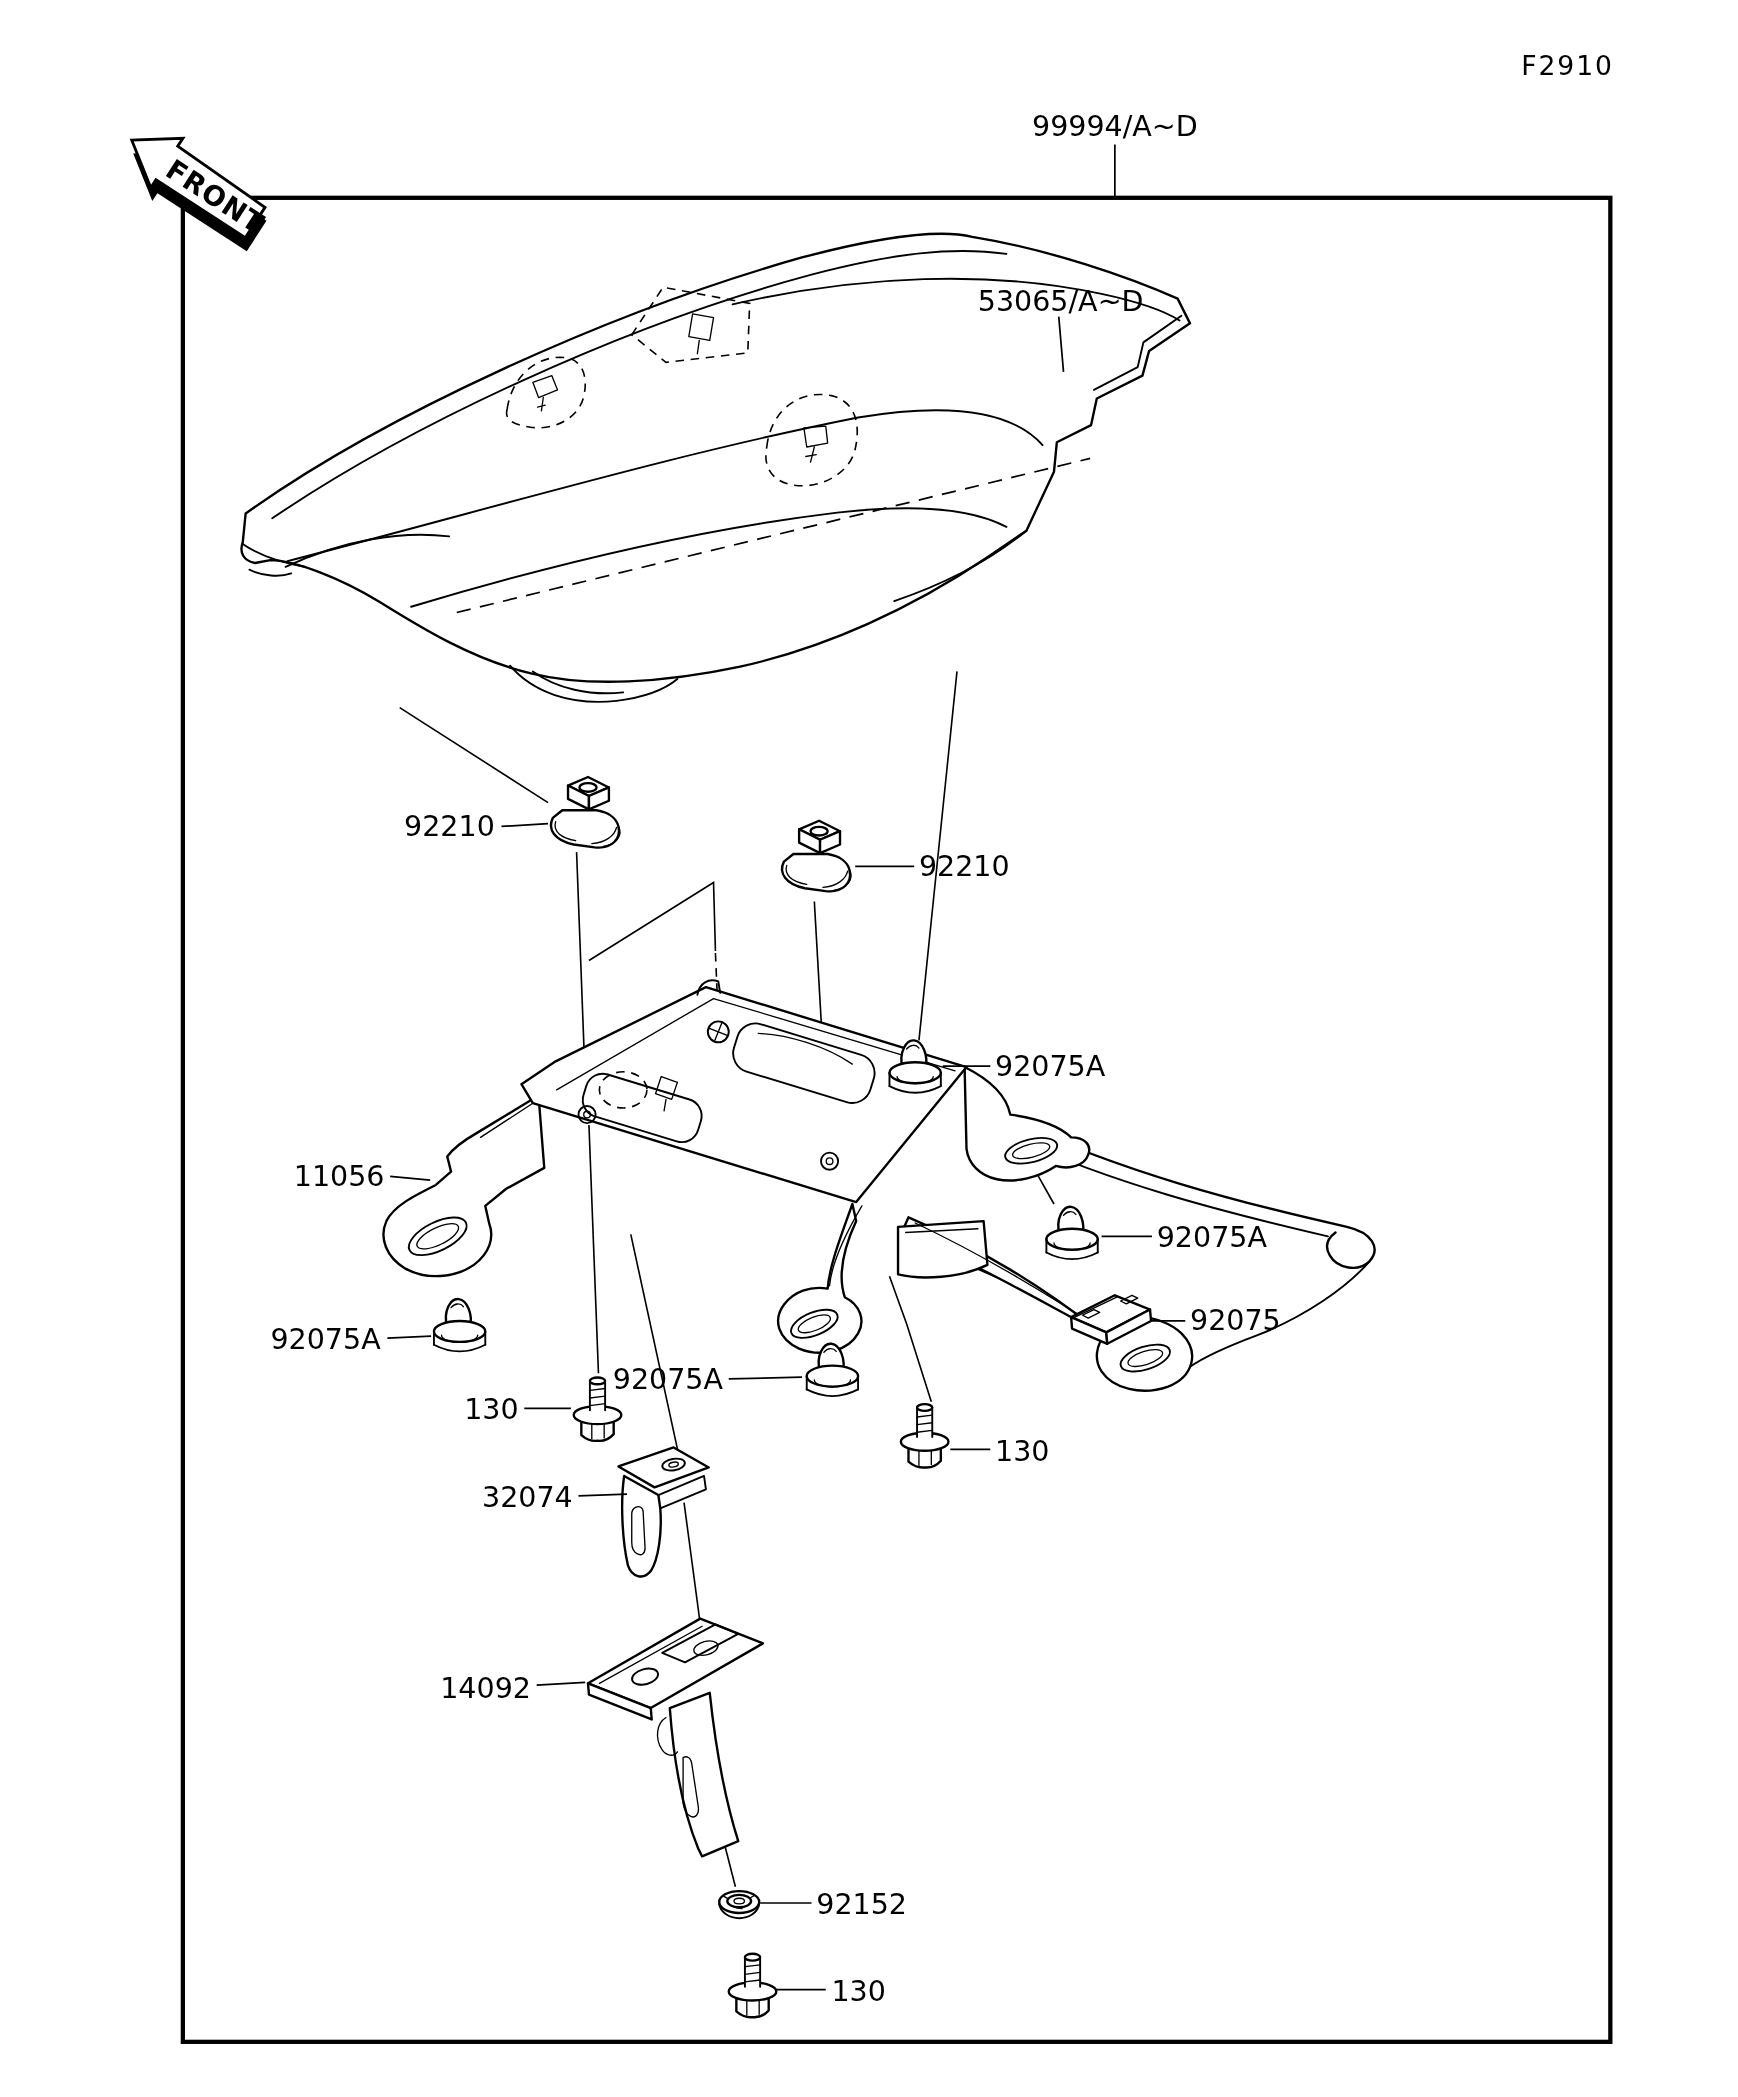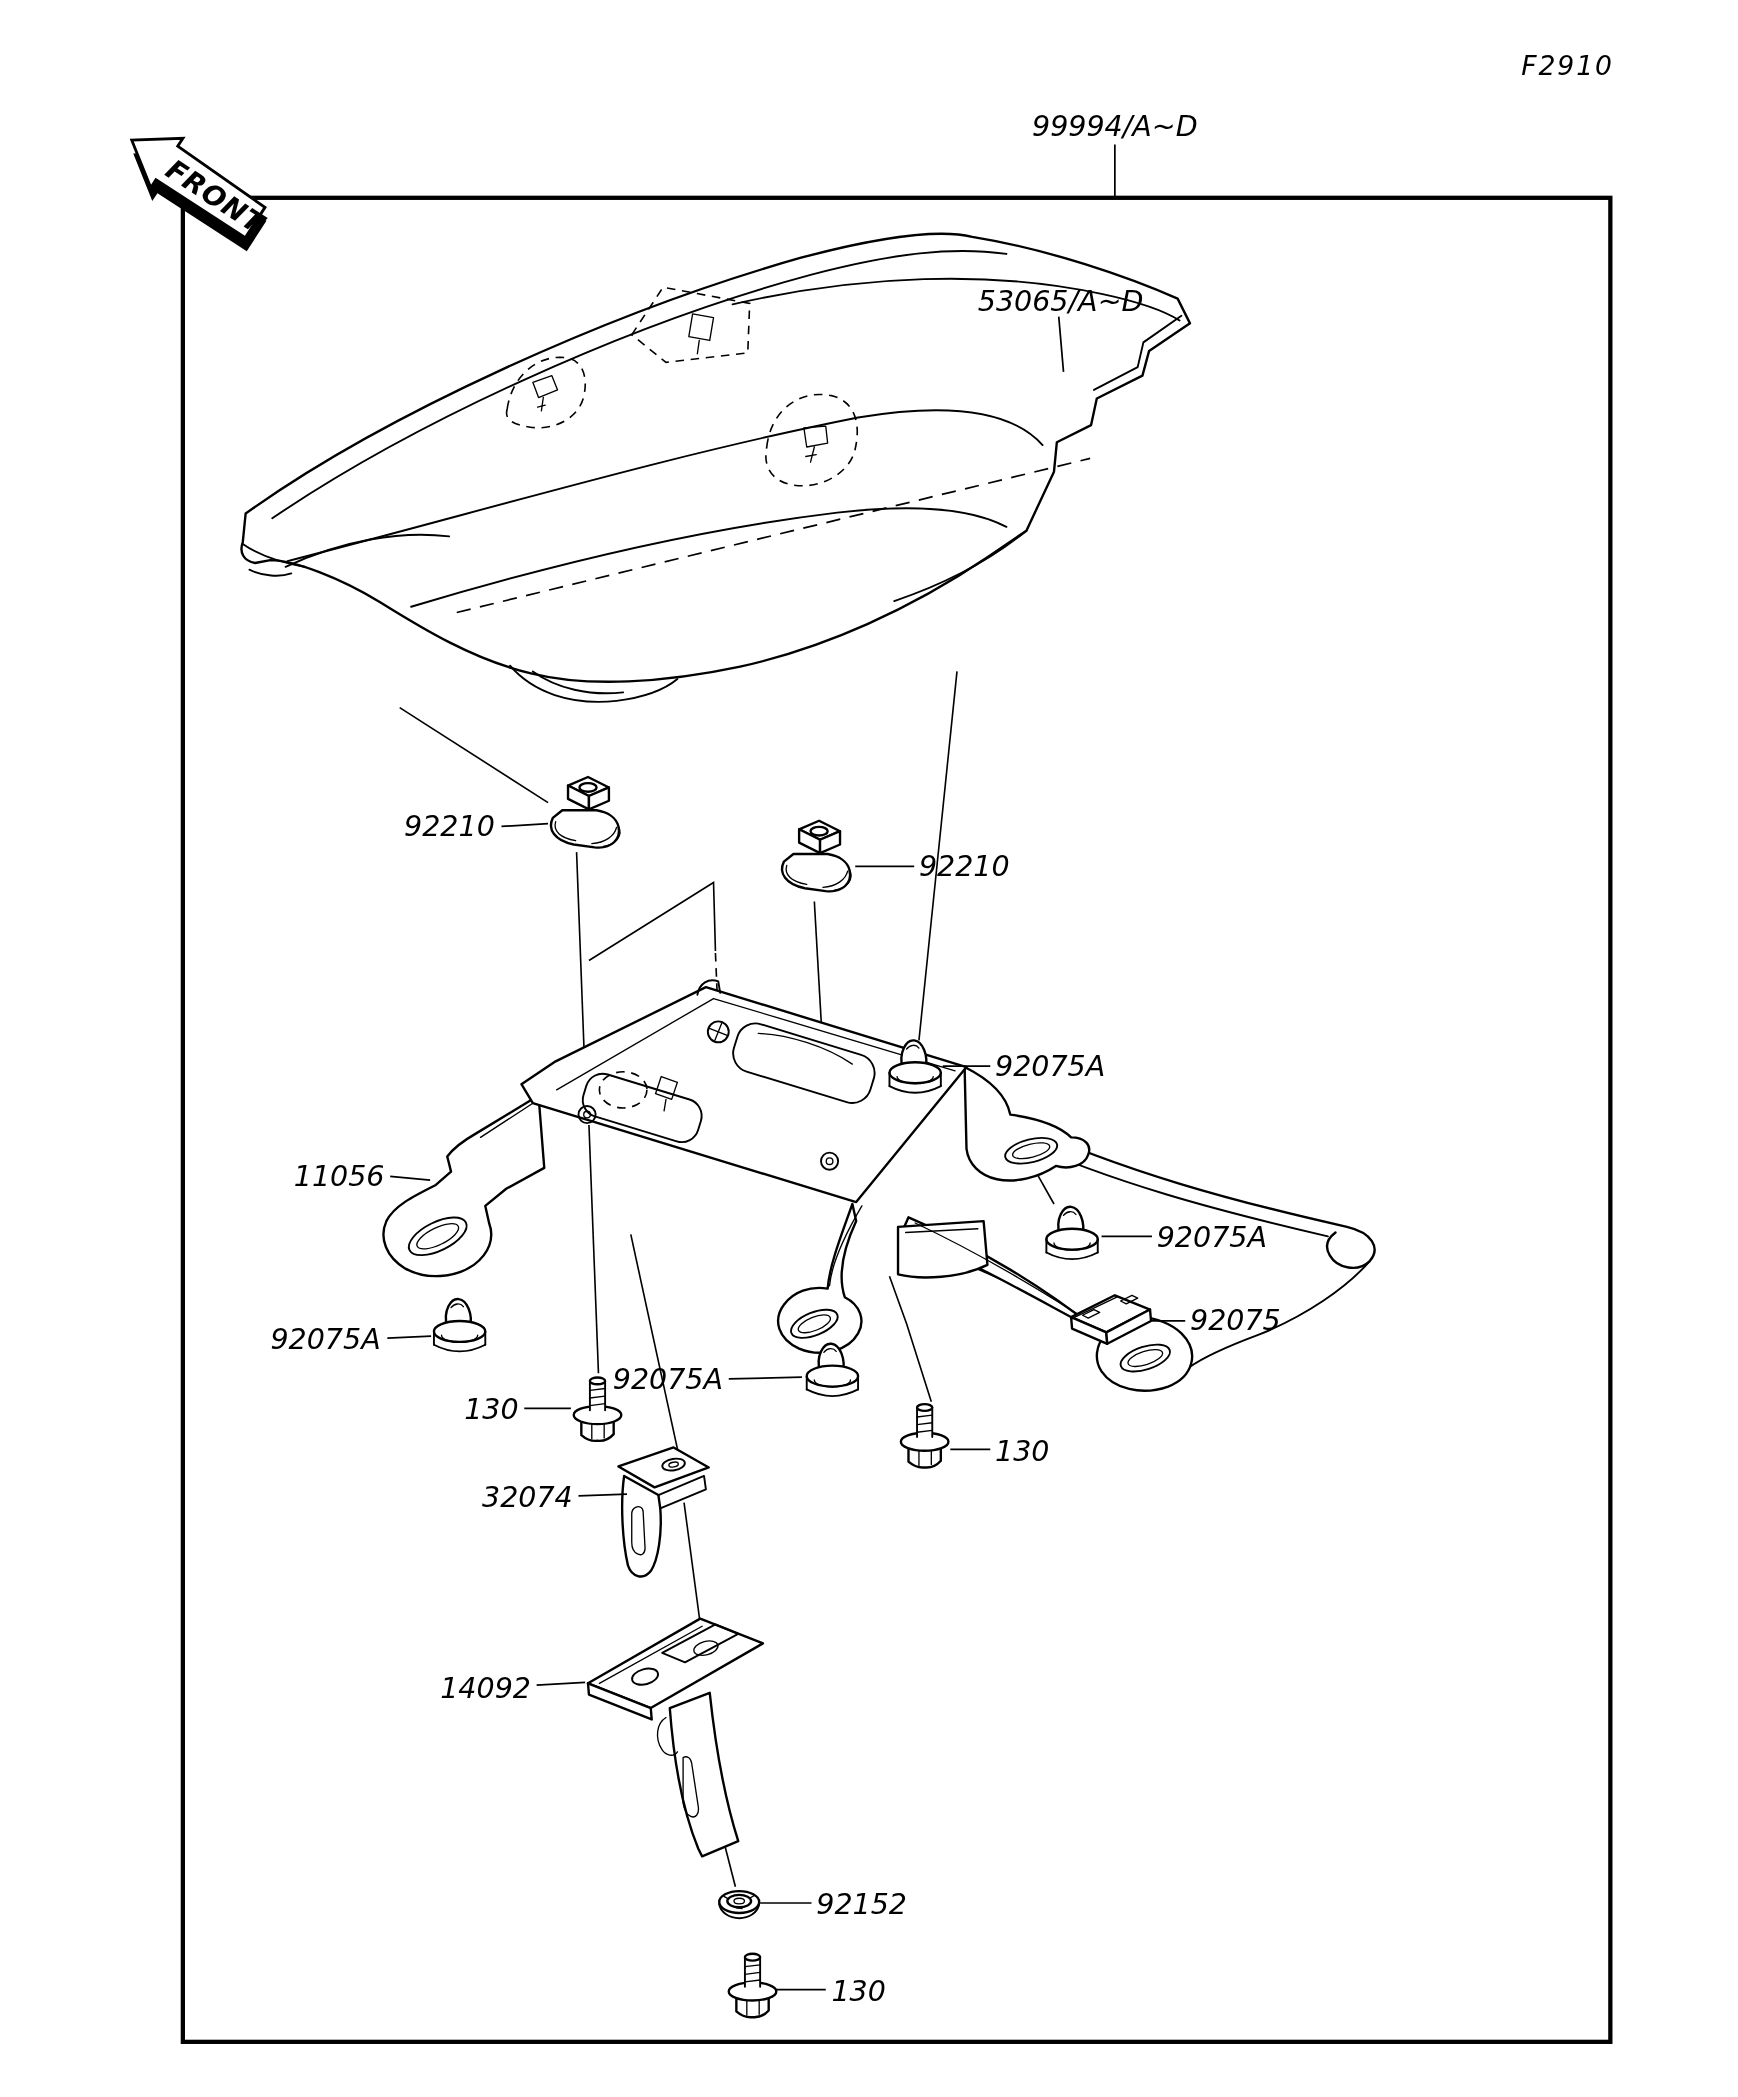--- a/index.html
+++ b/index.html
@@ -1,16 +1,16 @@
 <!DOCTYPE html>
 <html style="font-size:15px"><head>
 <meta charset="utf-8">
 <style>
   html,body { margin:0; padding:0; background:#fff; }
-  .stage { position:relative; width:1739px; height:2097px; background:#fff; overflow:hidden;font-style:italic; }
+  .stage { position:relative; width:1739px; height:2097px; background:#fff; overflow:hidden; }
   svg { position:absolute; left:0; top:0; }
   text { font-family:"DejaVu Sans","Liberation Sans",sans-serif; fill:#000; }
   .lbl { font-size:30px; letter-spacing:0px; }
   .fig { font-size:28px; letter-spacing:2px; }
   .frame { fill:none; stroke:#000; stroke-width:4.5; }
   .o  { fill:#fff; stroke:#000; stroke-width:2.5; stroke-linejoin:round; stroke-linecap:round; }
   .s  { fill:none; stroke:#000; stroke-width:2.5; stroke-linejoin:round; stroke-linecap:round; }
   .s2 { fill:none; stroke:#000; stroke-width:2.0; stroke-linejoin:round; stroke-linecap:round; }
   .t  { fill:none; stroke:#000; stroke-width:1.4; stroke-linejoin:round; stroke-linecap:round; }
   .ld { fill:none; stroke:#000; stroke-width:1.8; }

